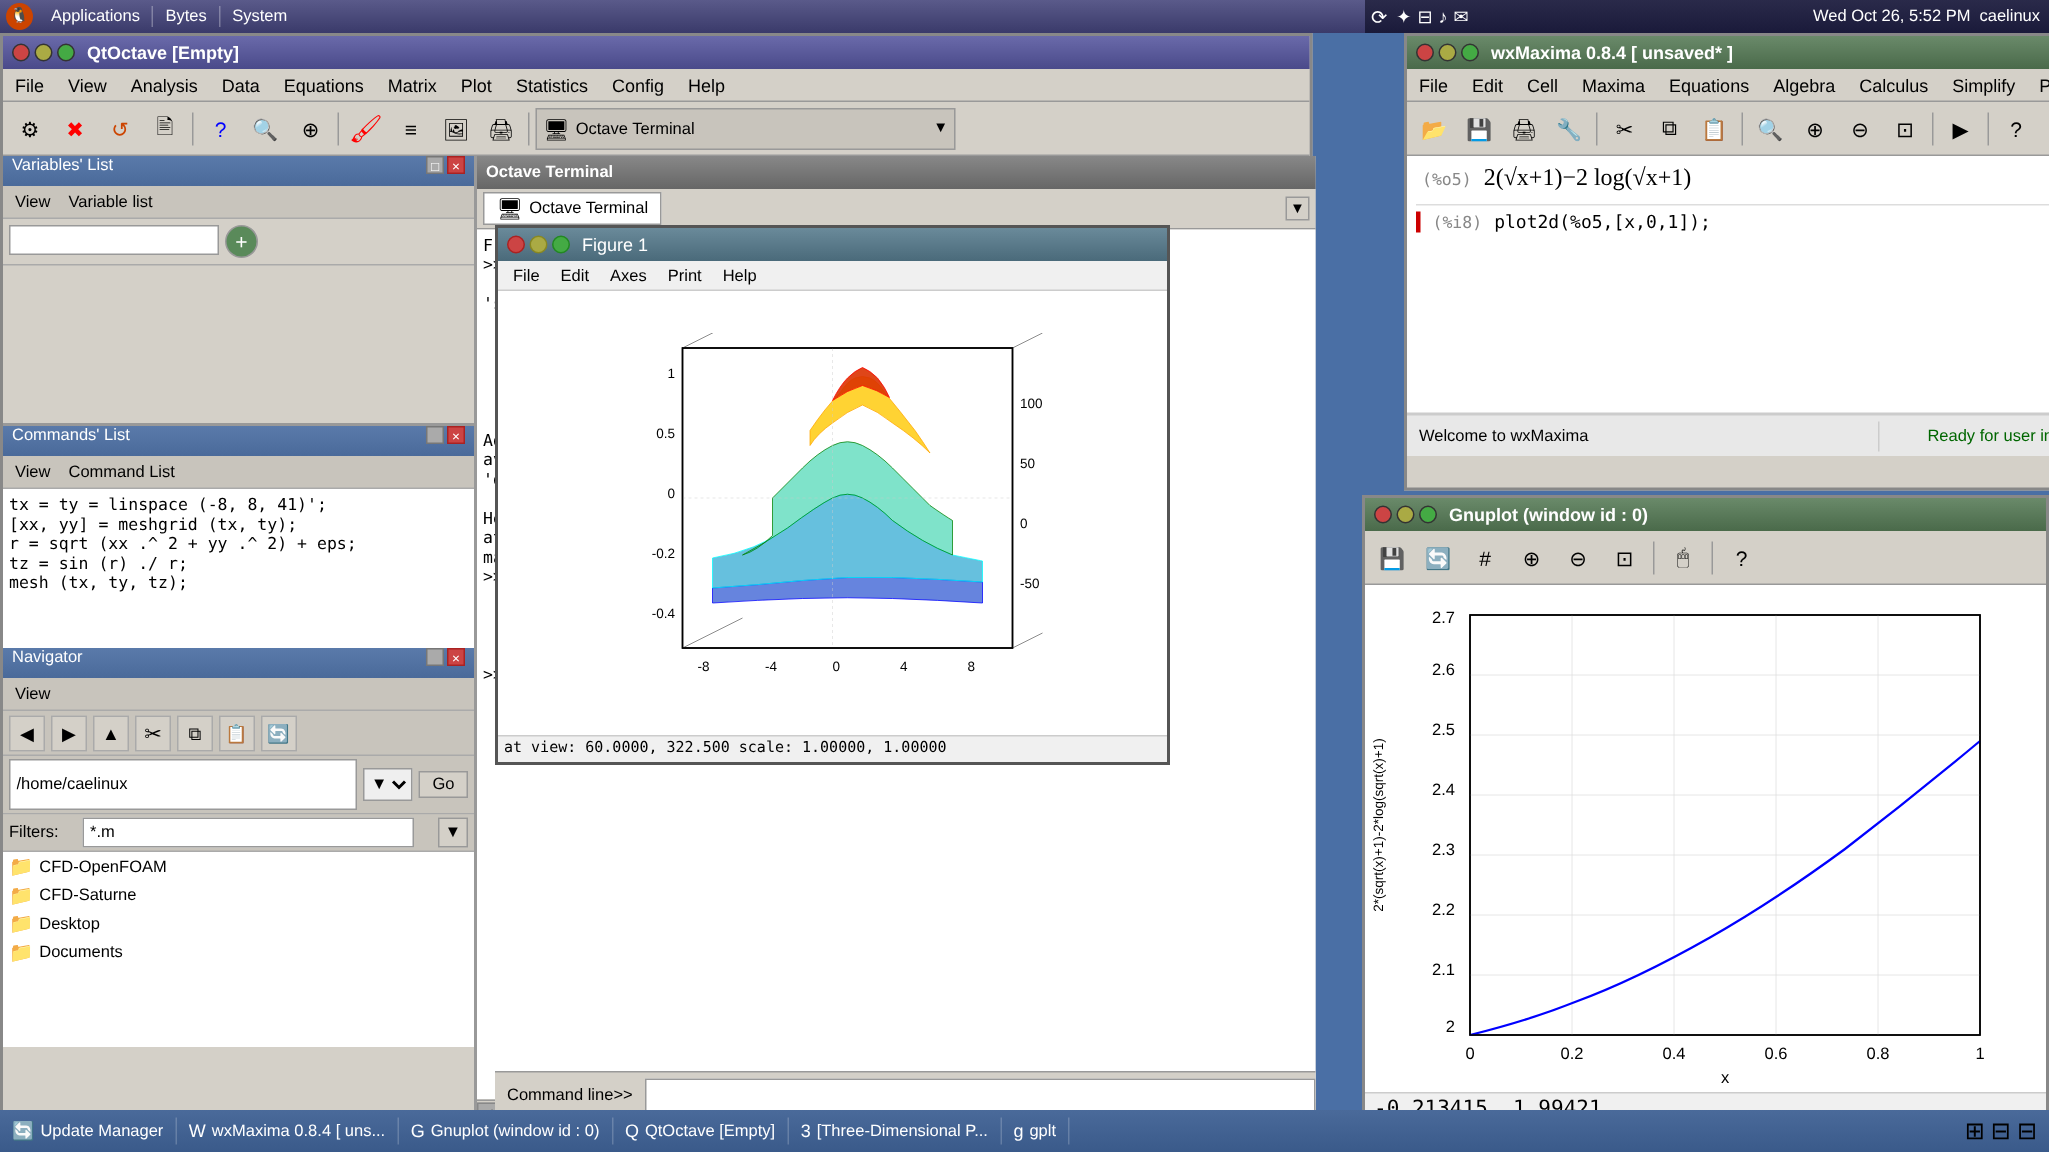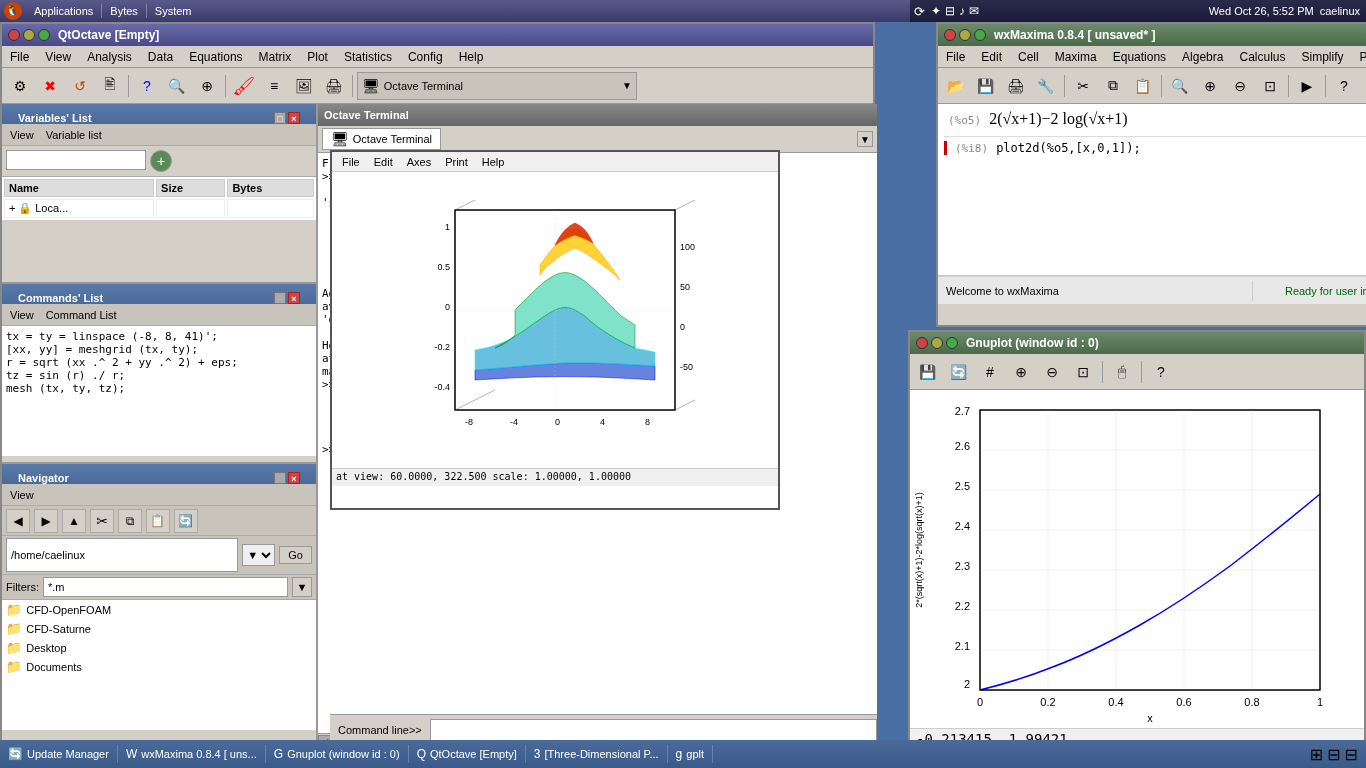--- a/index.html
+++ b/index.html
@@ -36,44 +36,44 @@
     .win-btn-max { background: #44aa44; }
     .win-menu { height: 22px; background: #d4d0c8; display: flex; align-items: center; border-bottom: 1px solid #999; }
     .menu-item { padding: 2px 8px; cursor: pointer; font-size: 12px; }
     .win-toolbar { height: 36px; background: #d4d0c8; display: flex; align-items: center; padding: 2px 4px; gap: 2px; border-bottom: 1px solid #999; }
     .tool-btn { width: 28px; height: 28px; background: #d4d0c8; border: 1px solid transparent; display: flex; align-items: center; justify-content: center; cursor: pointer; font-size: 14px; }
     .tool-sep { width: 1px; height: 22px; background: #999; margin: 0 2px; }
 
     
     #left-panels { position: absolute; top: 80px; left: 0; width: 316px; height: 640px; background: #d4d0c8; border-right: 2px solid #999; }
     .panel { border-bottom: 2px solid #999; }
-    .panel-header { height: 20px; background: linear-gradient(to bottom, #5a7aaa, #4a6a9a); color: white; display: flex; align-items: flex-end; padding: 0 16px; font-size: 11px; font-weight: bold; }
+    .panel-header { height: 20px; background: linear-gradient(to bottom, #5a7aaa, #4a6a9a); color: white; display: flex; align-items: flex-start; padding: 0 6px; font-size: 11px; font-weight: normal; }
     .panel-toolbar { height: 22px; background: #c8c4bc; display: flex; align-items: center; padding: 0 4px; gap: 4px; font-size: 11px; border-bottom: 1px solid #aaa; }
     .panel-content { background: white; }
 
     
     #var-panel { height: 180px; }
     .var-search { width: 140px; height: 20px; border: 1px solid #999; background: white; font-size: 11px; padding: 0 4px; }
     .var-add-btn { width: 22px; height: 22px; background: #d4d0c8; border: 1px solid #999; display: flex; align-items: center; justify-content: center; cursor: pointer; }
     .var-table { width: 100%; font-size: 11px; }
     .var-table th { background: #ddd; padding: 2px 4px; border: 1px solid #ccc; text-align: left; }
     .var-table td { padding: 2px 4px; border: 1px solid #eee; }
 
     
-    #cmd-panel { height: 180px; }
+    #cmd-panel { height: 148px; }
     .cmd-content { padding: 4px; font-family: monospace; font-size: 11px; background: white; height: 130px; overflow-y: auto; }
 
     
     #nav-panel { height: 260px; }
     .nav-toolbar { height: 30px; background: #c8c4bc; display: flex; align-items: center; padding: 0 4px; gap: 4px; border-bottom: 1px solid #aaa; }
     .nav-btn { width: 24px; height: 24px; background: #d4d0c8; border: 1px solid #aaa; display: flex; align-items: center; justify-content: center; cursor: pointer; font-size: 12px; }
     .path-bar { display: flex; align-items: center; padding: 2px 4px; gap: 4px; background: #c8c4bc; border-bottom: 1px solid #aaa; }
     .path-input { flex: 1; height: 20px; border: 1px solid #999; font-size: 11px; padding: 16px 4px; }
     .go-btn { padding: 2px 8px; background: #d4d0c8; border: 1px solid #999; cursor: pointer; font-size: 11px; }
-    .filter-bar { display: flex; align-items: center; padding: 2px 4px; gap: 4px; background: #c8c4bc; border-bottom: 1px solid #aaa; }
+    .filter-bar { display: flex; align-items: center; padding: 2px 4px; gap: 16px; background: #c8c4bc; border-bottom: 1px solid #aaa; }
     .filter-input { flex: 1; height: 20px; border: 1px solid #999; font-size: 11px; padding: 0 4px; }
     .filter-btn { width: 20px; height: 20px; background: #d4d0c8; border: 1px solid #999; cursor: pointer; font-size: 11px; }
     .nav-files { background: white; height: 130px; overflow-y: auto; font-size: 11px; }
     .nav-file-item { display: flex; align-items: center; padding: 2px 4px; gap: 4px; cursor: pointer; }
     .folder-icon { color: #cc8800; font-size: 13px; }
 
     
     #terminal-area { position: absolute; top: 80px; left: 316px; width: 559px; height: 640px; background: #d4d0c8; }
     .terminal-titlebar { height: 22px; background: linear-gradient(to bottom, #888, #666); color: white; display: flex; align-items: center; padding: 0 6px; font-size: 11px; font-weight: bold; }
     #term-dropdown { display: flex; align-items: center; padding: 2px 4px; background: #d4d0c8; border-bottom: 1px solid #999; }
@@ -195,38 +195,20 @@
           <span style="width:12px;height:12px;background:#cc4444;border:1px solid #aa2222;cursor:pointer;display:inline-block;text-align:center;line-height:12px;font-size:9px;color:white;">×</span>
         </span>
       </div>
       <div class="panel-toolbar">
         <span class="menu-item" style="font-size:11px;padding:1px 4px;cursor:pointer;">View</span>
         <span class="menu-item" style="font-size:11px;padding:1px 4px;cursor:pointer;">Variable list</span>
       </div>
       <div style="padding:4px;background:#d4d0c8;border-bottom:1px solid #aaa;display:flex;gap:4px;">
         <input class="var-search" type="text" placeholder="" style="">
         <div class="var-add-btn" style="background:#5a8a5a;border-radius:50%;color:white;font-size:14px;">+</div>
-      </div>
-      <div class="panel-content">
-        <table class="var-table" style="width:100%;">
-          <thead>
-            <tr>
-              <th>Name</th>
-              <th>Size</th>
-              <th>Bytes</th>
-            </tr>
-          </thead>
-          <tbody>
-            <tr>
-              <td>+ 🔒 Loca...</td>
-              <td></td>
-              <td></td>
-            </tr>
-          </tbody>
-        </table>
       </div>
     </div>
 
     <div class="panel" id="cmd-panel">
       <div class="panel-header">
         <span>Commands' List</span>
         <span style="margin-left:auto;display:flex;gap:2px;">
           <span style="width:12px;height:12px;background:#aaa;border:1px solid #777;cursor:pointer;display:inline-block;"></span>
           <span style="width:12px;height:12px;background:#cc4444;border:1px solid #aa2222;cursor:pointer;display:inline-block;text-align:center;line-height:12px;font-size:9px;color:white;">×</span>
         </span>
@@ -341,20 +323,28 @@
     </div>
 
     <div id="cmd-line-bar">
       <span class="cmdline-label">Command line&gt;&gt;</span>
       <input class="cmdline-input" type="text" style="">
     </div>
   </div>
 </div>
 
 <div id="figure-win">
+  <div class="figure-titlebar">
+    <div style="display:flex;gap:3px;margin-right:8px;">
+      <div style="width:12px;height:12px;border-radius:50%;background:#cc4444;border:1px solid #aa2222;cursor:pointer;"></div>
+      <div style="width:12px;height:12px;border-radius:50%;background:#aaaa44;border:1px solid #888822;cursor:pointer;"></div>
+      <div style="width:12px;height:12px;border-radius:50%;background:#44aa44;border:1px solid #228822;cursor:pointer;"></div>
+    </div>
+    <span>Figure 1</span>
+  </div>
   <div class="figure-menubar">
     <span class="fig-menu-item">File</span>
     <span class="fig-menu-item">Edit</span>
     <span class="fig-menu-item">Axes</span>
     <span class="fig-menu-item">Print</span>
     <span class="fig-menu-item">Help</span>
   </div>
   <div class="figure-body">
 
     <svg width="280" height="240" viewBox="0 0 280 240">

